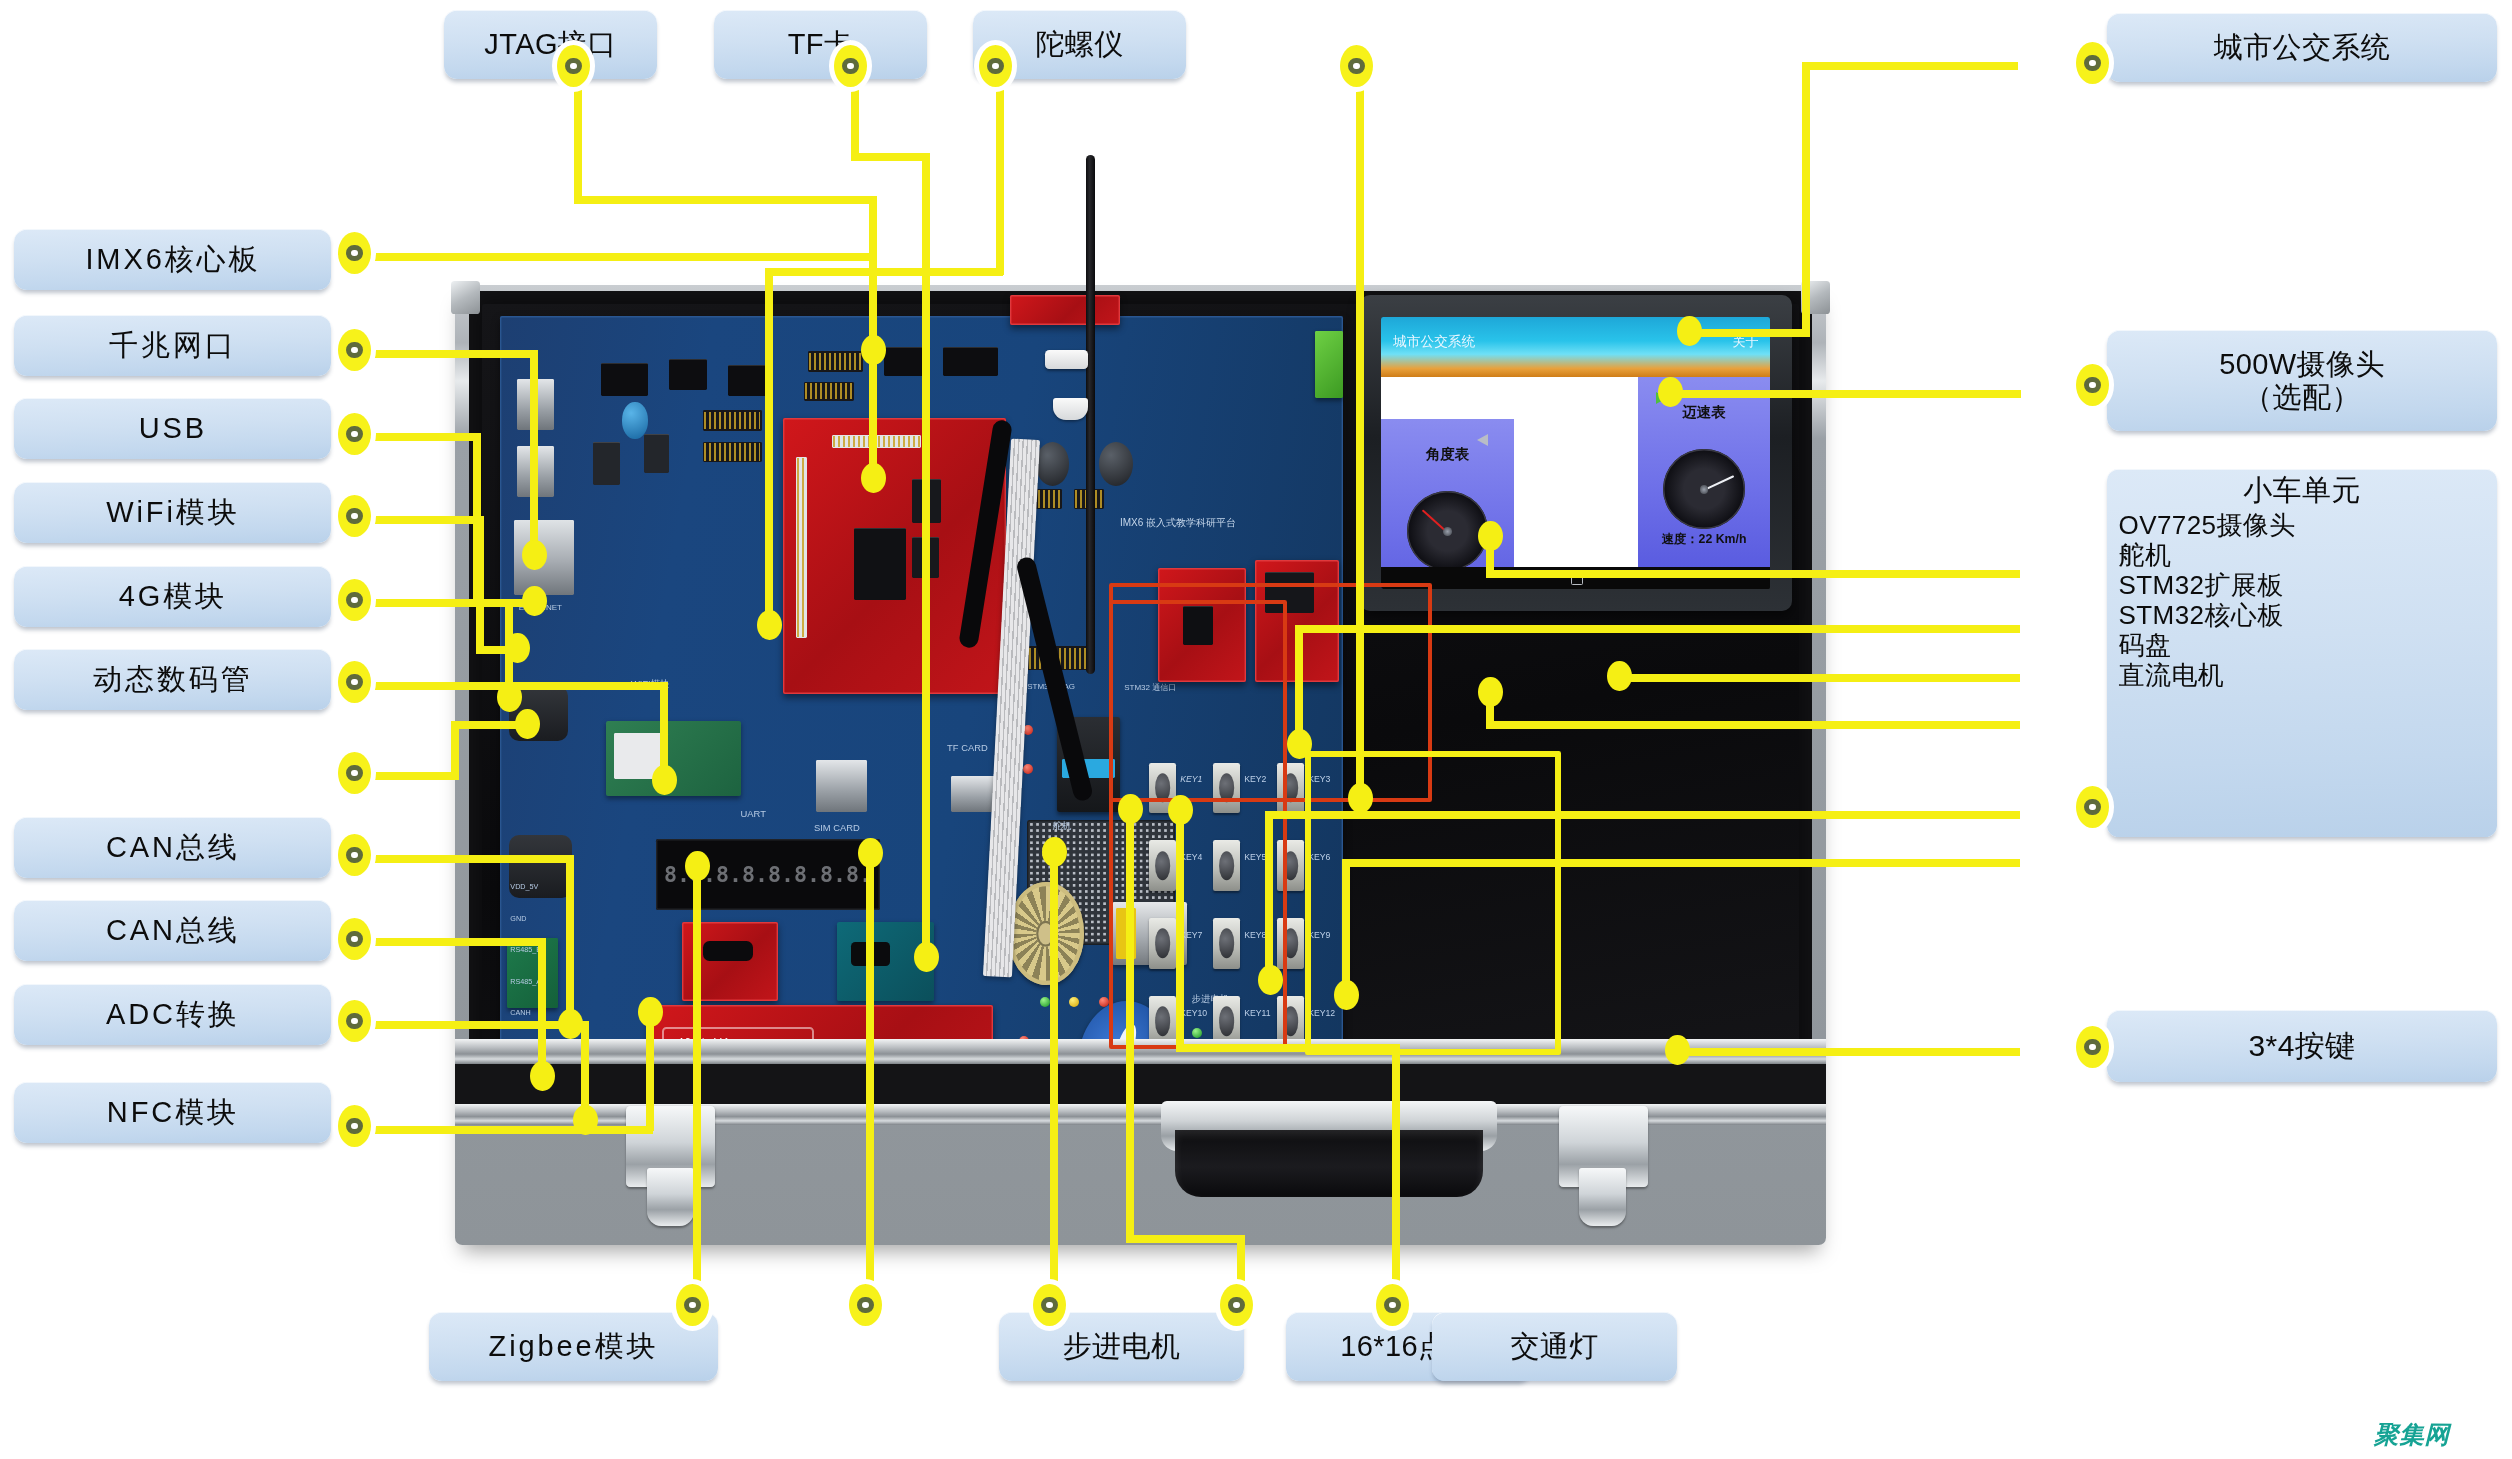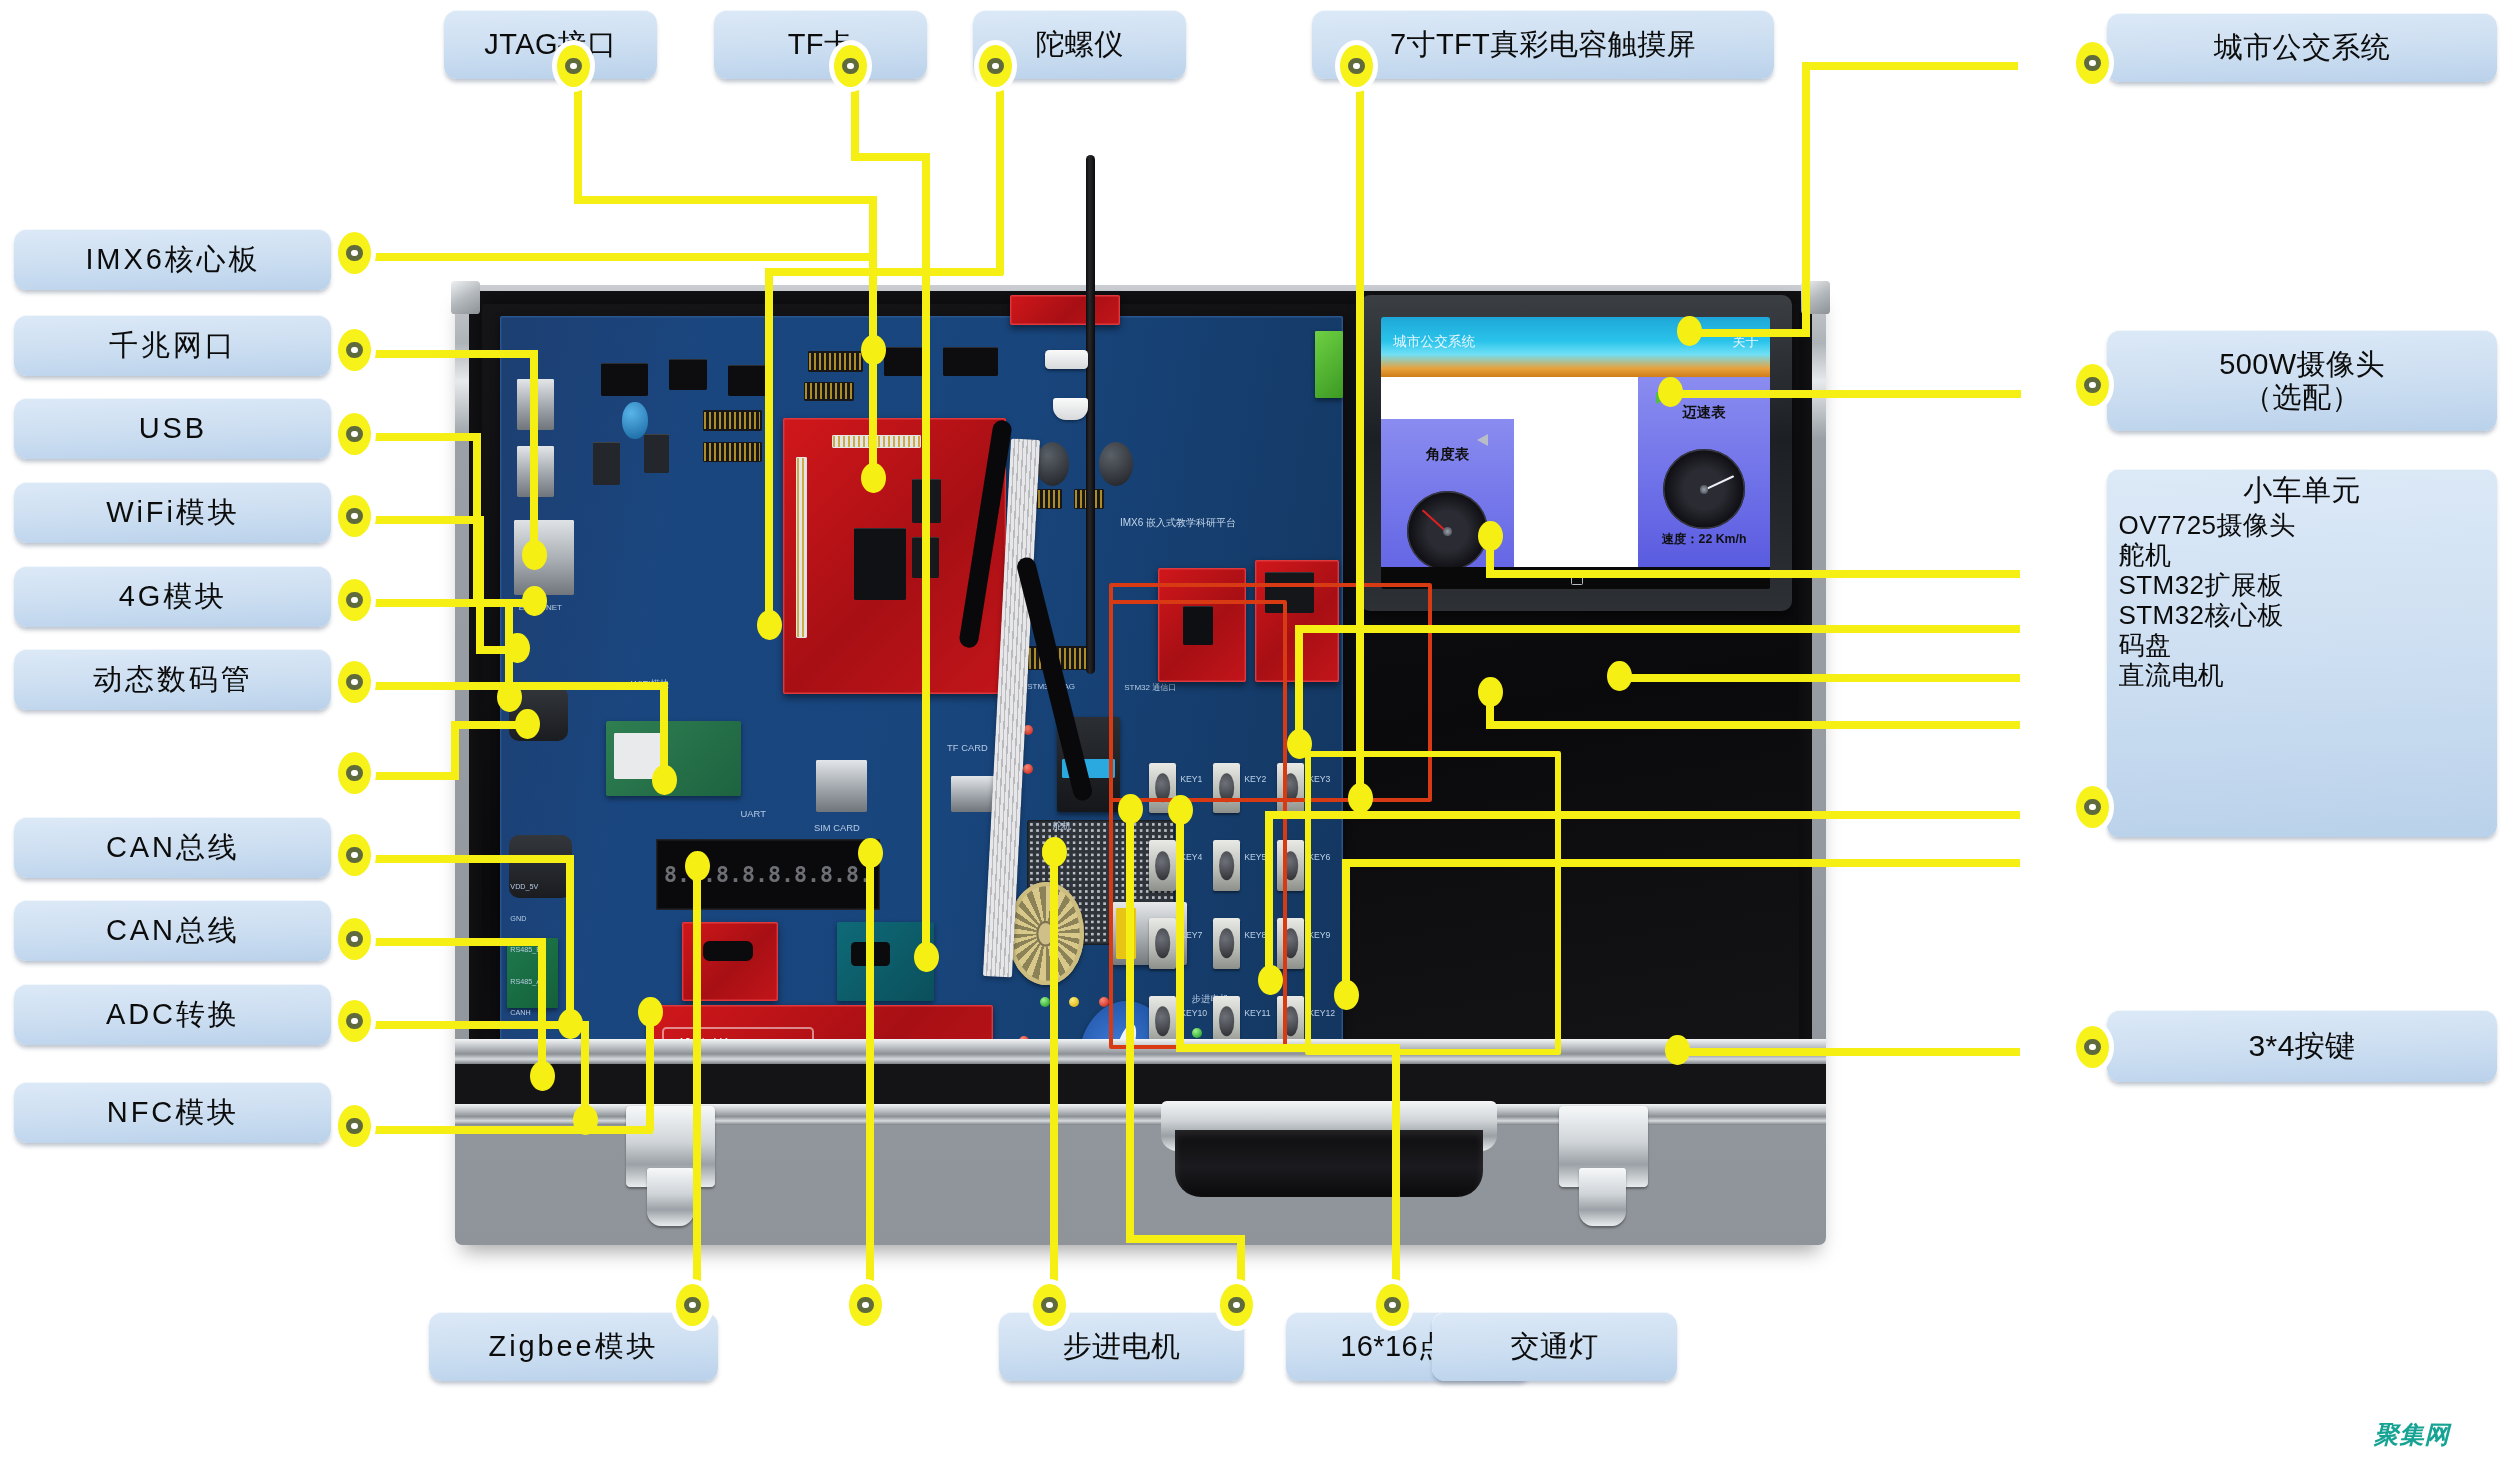--- a/index.html
+++ b/index.html
@@ -415,21 +415,21 @@
         <div class="keybtn" style="left:2%;top:28%;width:14%;height:17%;"></div>
         <div class="keybtn" style="left:35%;top:28%;width:14%;height:17%;"></div>
         <div class="keybtn" style="left:68%;top:28%;width:14%;height:17%;"></div>
         <div class="keybtn" style="left:2%;top:54%;width:14%;height:17%;"></div>
         <div class="keybtn" style="left:35%;top:54%;width:14%;height:17%;"></div>
         <div class="keybtn" style="left:68%;top:54%;width:14%;height:17%;"></div>
         <div class="keybtn" style="left:2%;top:80%;width:14%;height:17%;"></div>
         <div class="keybtn" style="left:35%;top:80%;width:14%;height:17%;"></div>
         <div class="keybtn" style="left:68%;top:80%;width:14%;height:17%;"></div>
 
-        <div class="keylbl" style="left:18%;top:6%;">KEY1</div>
+        <div class="keylbl" style="left:18%;top:6%;font-style:italic;">KEY1</div>
         <div class="keylbl" style="left:51%;top:6%;">KEY2</div>
         <div class="keylbl" style="left:84%;top:6%;">KEY3</div>
         <div class="keylbl" style="left:18%;top:32%;">KEY4</div>
         <div class="keylbl" style="left:51%;top:32%;">KEY5</div>
         <div class="keylbl" style="left:84%;top:32%;">KEY6</div>
         <div class="keylbl" style="left:18%;top:58%;">KEY7</div>
         <div class="keylbl" style="left:51%;top:58%;">KEY8</div>
         <div class="keylbl" style="left:84%;top:58%;">KEY9</div>
         <div class="keylbl" style="left:18%;top:84%;">KEY10</div>
         <div class="keylbl" style="left:51%;top:84%;">KEY11</div>
@@ -636,23 +636,20 @@
   <div class="lbl" style="left:714px;top:10px;width:213px;height:69px;font-size:29px;">
     <span class="txt">TF卡</span>
   </div>
   <div class="node" style="left:834px;top:45px;"></div>
 
   <div class="lbl" style="left:973px;top:10px;width:213px;height:69px;font-size:29px;">
     <span class="txt">陀螺仪</span>
   </div>
   <div class="node" style="left:979px;top:45px;"></div>
 
-  <div class="lbl" style="left:1312px;top:10px;width:462px;height:69px;font-size:29px;">
-    <span class="txt">7寸TFT真彩电容触摸屏</span>
-  </div>
   <div class="node" style="left:1340px;top:45px;"></div>
 
   <div class="lbl mono" style="left:14.4px;top:229px;width:317px;height:61px;font-size:29px;">
     <span class="txt">IMX6核心板</span>
   </div>
   <div class="node" style="left:338px;top:232px;"></div>
 
   <div class="lbl mono" style="left:14.4px;top:315px;width:317px;height:61px;font-size:29px;">
     <span class="txt">千兆网口</span>
   </div>

